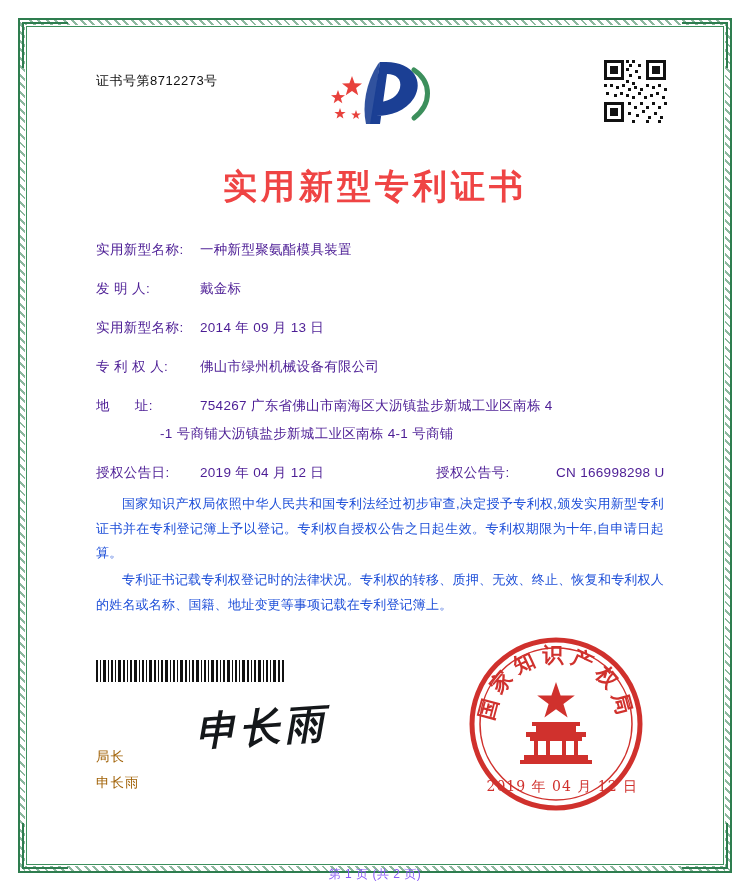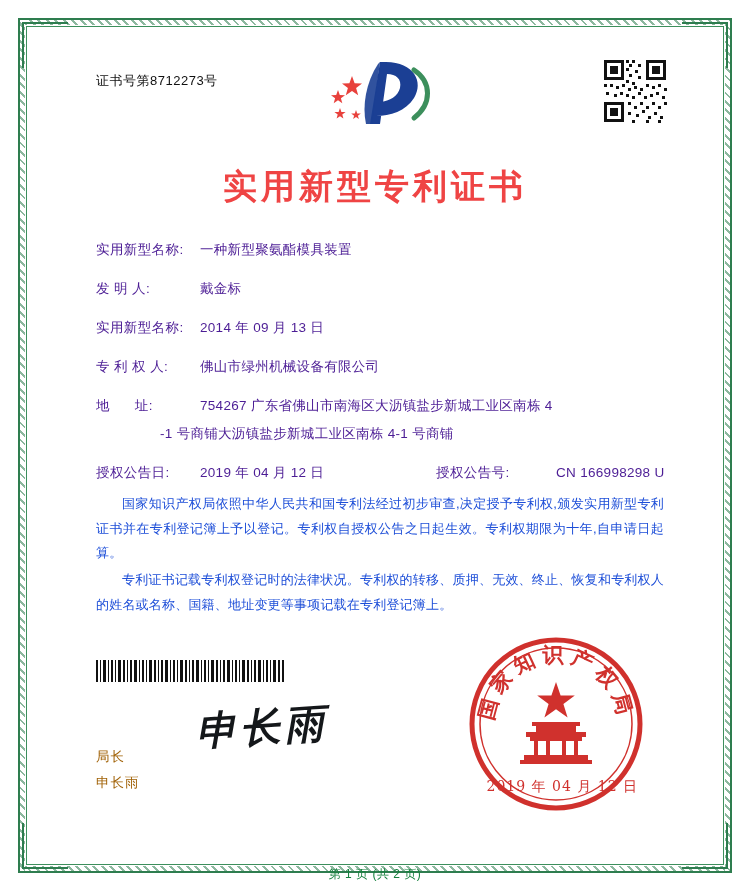--- a/index.html
+++ b/index.html
@@ -237,21 +237,21 @@
   }
 
   
   .footer {
     position: absolute;
     left: 0;
     right: 0;
     bottom: 8px;
     text-align: center;
     font-size: 12px;
-    color: #15803d;
+    color: #8b5cf6;
     letter-spacing: 0.5px;
   }
 </style>
 </head>
 <body>
 
 <div class="certificate">
 
   <div class="border-outer"></div>
   <div class="guilloche"></div>

